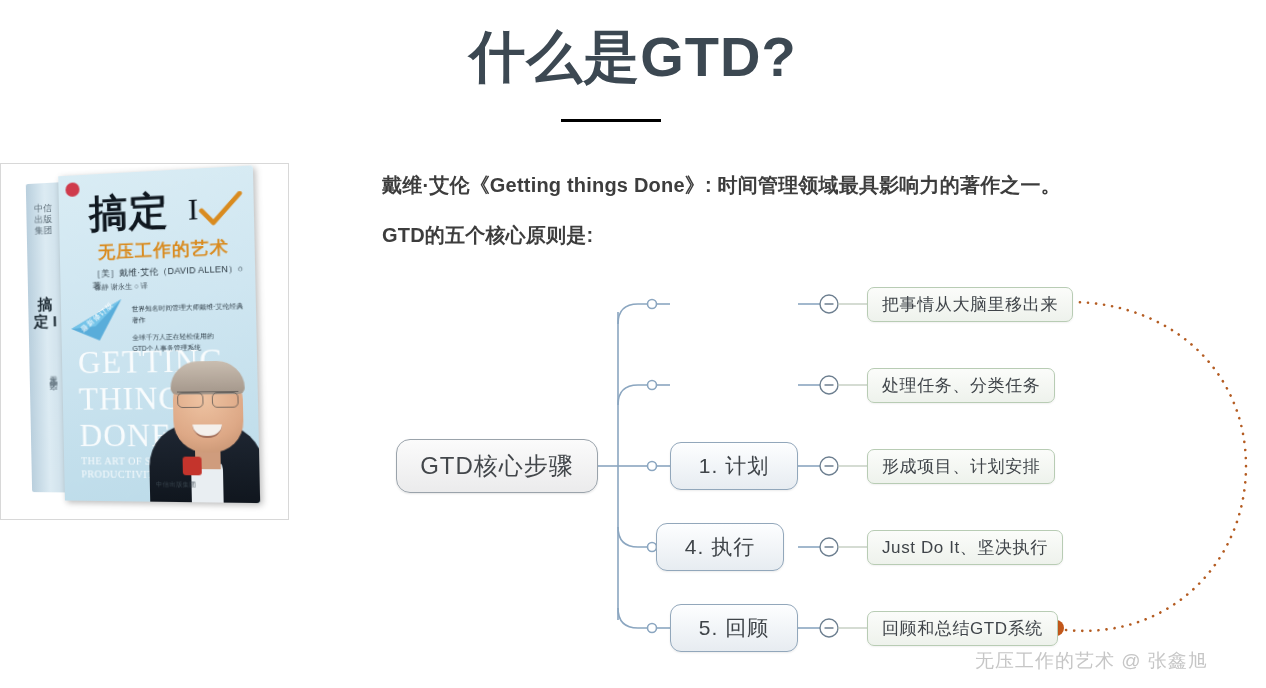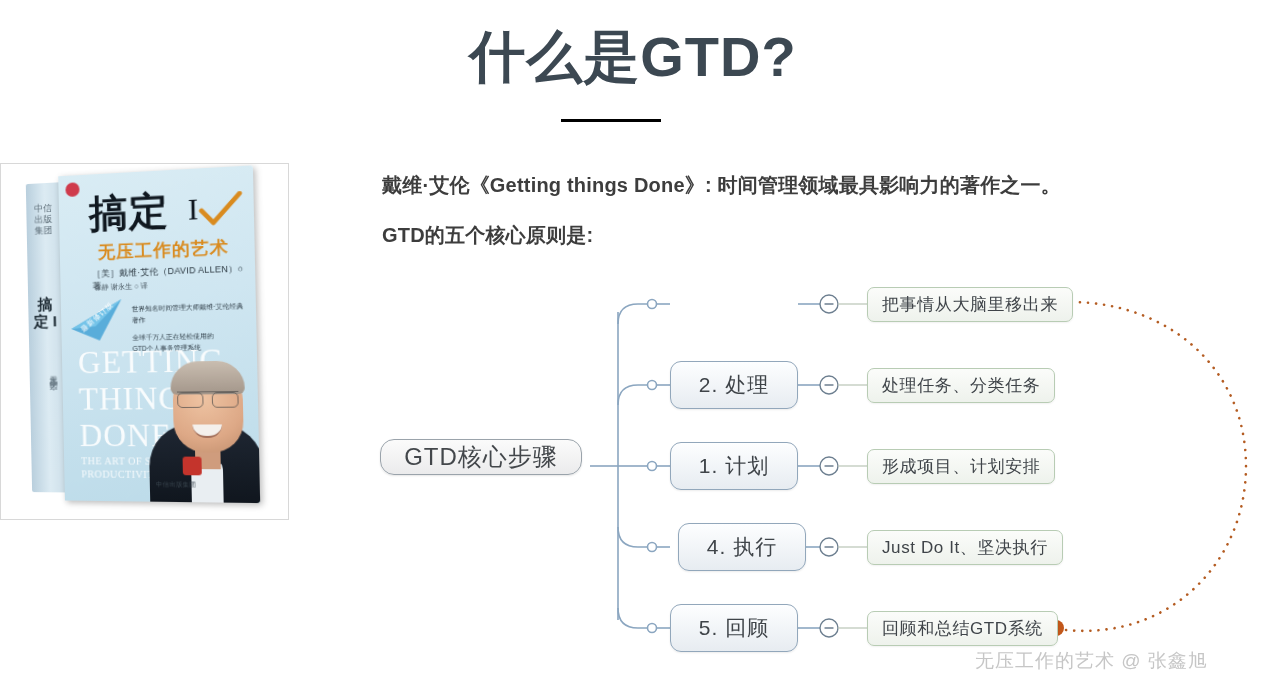--- a/index.html
+++ b/index.html
@@ -349,24 +349,24 @@
   }
   .node {
     position: absolute;
     box-sizing: border-box;
     display: flex;
     align-items: center;
     justify-content: center;
     white-space: nowrap;
   }
   .node-root {
-    left: 0;
+    left: 16px;
     top: 177px;
     width: 202px;
-    height: 36px;
+    height: 54px;
     border-radius: 14px;
     border: 1px solid #9aa3ab;
     background: linear-gradient(to bottom, #fbfbfb 0%, #ebebec 100%);
     color: #43474b;
     font-size: 24px;
     letter-spacing: 1px;
     box-shadow: 0 1px 2px rgba(0,0,0,0.10);
   }
   .node-lvl1 {
     width: 128px;
@@ -540,23 +540,22 @@
 
     <g>
       <circle cx="676" cy="366" r="8" fill="#c2571a"></circle>
       <path d="M686 368 C 790 378, 866 300, 866 204 C 866 108, 790 40, 690 40" fill="none" stroke="#b45c22" stroke-width="2.6" stroke-linecap="round" stroke-dasharray="0.1 8"></path>
       <polygon points="668,40 690,30 686,40 690,50" fill="#c2571a"></polygon>
     </g>
   </svg>
 
   <div class="node node-root">GTD核心步骤</div>
 
-  <div class="node node-lvl1" style="left:290px; top:99px;">2. 处理</div>
   <div class="node node-lvl1" style="left:290px; top:180px;">1. 计划</div>
-  <div class="node node-lvl1" style="left:298px; top:261px;">4. 执行</div>
+  <div class="node node-lvl1" style="left:276px; top:261px;">4. 执行</div>
   <div class="node node-lvl1" style="left:290px; top:342px;">5. 回顾</div>
 
   <div class="node node-lvl2" style="left:487px; top:25px;">把事情从大脑里移出来</div>
   <div class="node node-lvl2" style="left:487px; top:106px;">处理任务、分类任务</div>
   <div class="node node-lvl2" style="left:487px; top:187px;">形成项目、计划安排</div>
   <div class="node node-lvl2" style="left:487px; top:268px;">Just Do It、坚决执行</div>
   <div class="node node-lvl2" style="left:487px; top:349px;">回顾和总结GTD系统</div>
 </div>
 
 <div id="watermark">无压工作的艺术 @ 张鑫旭</div>

